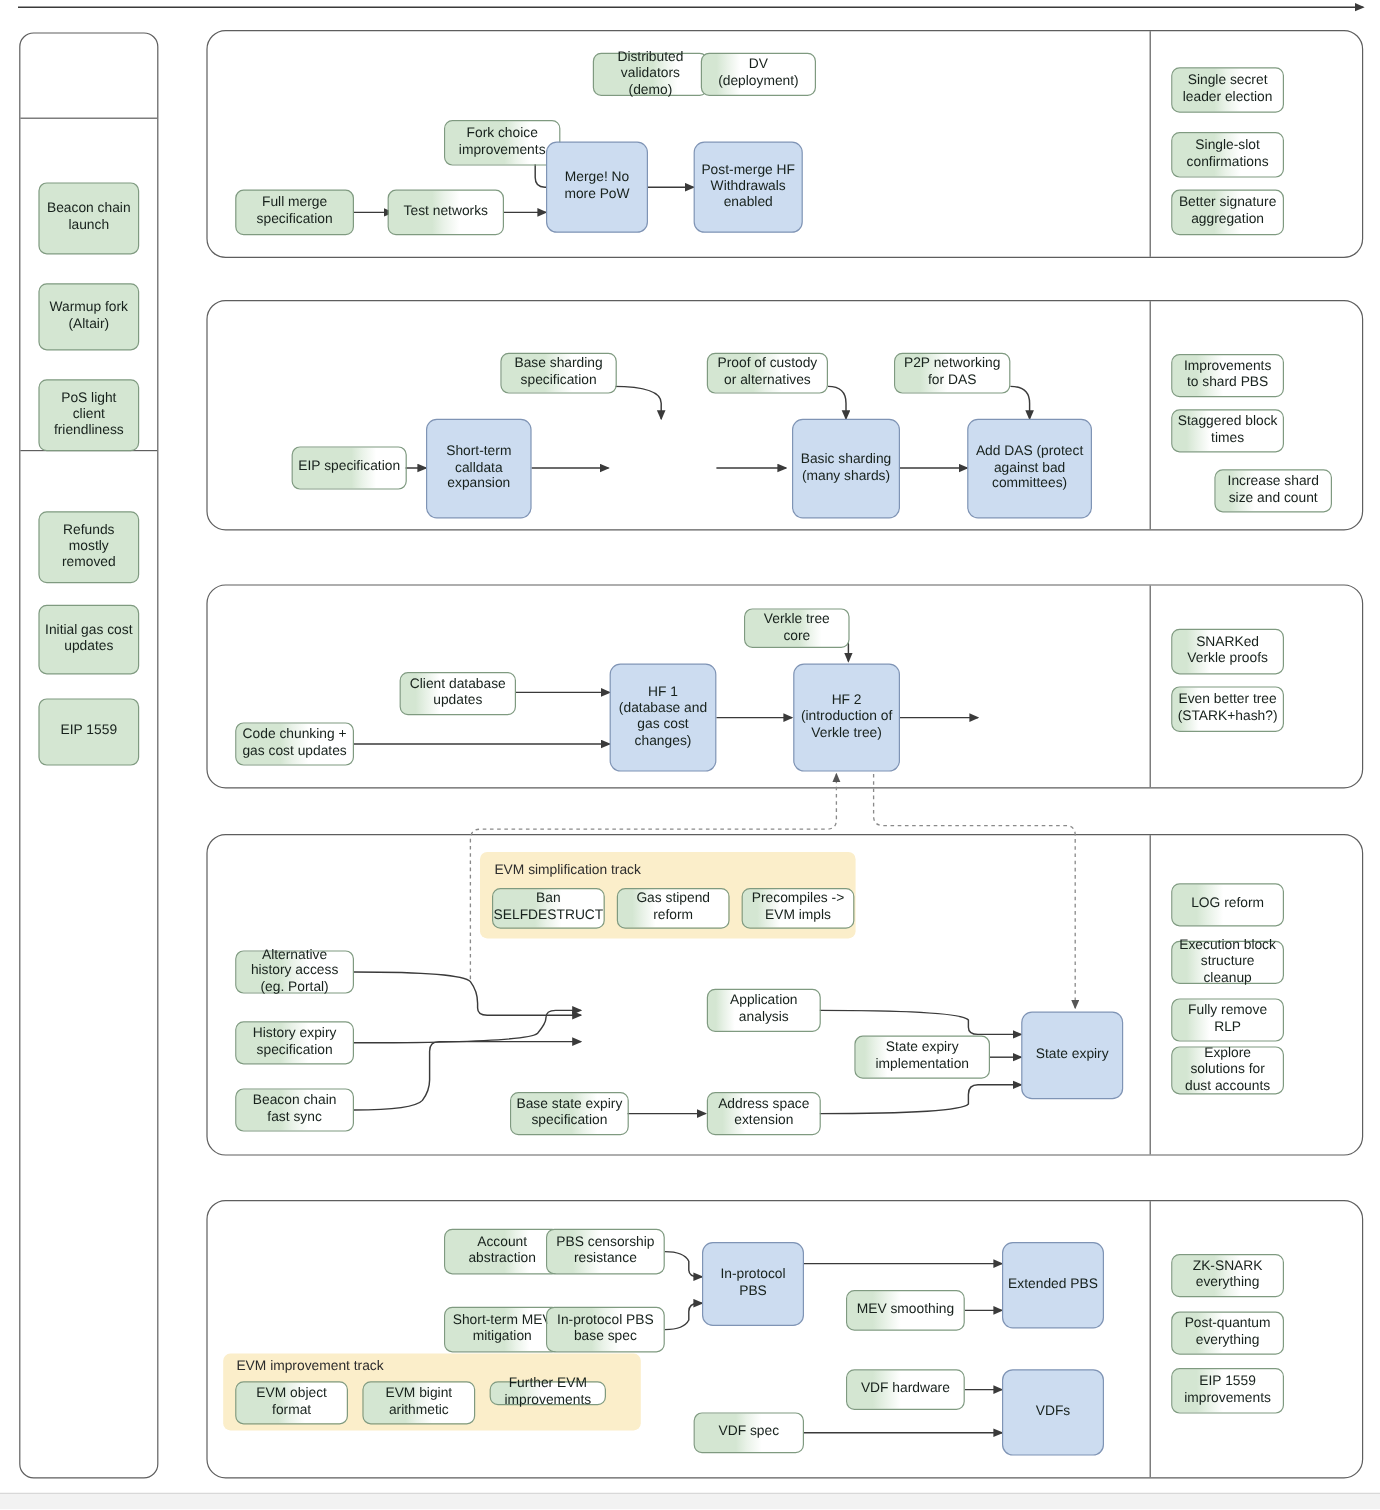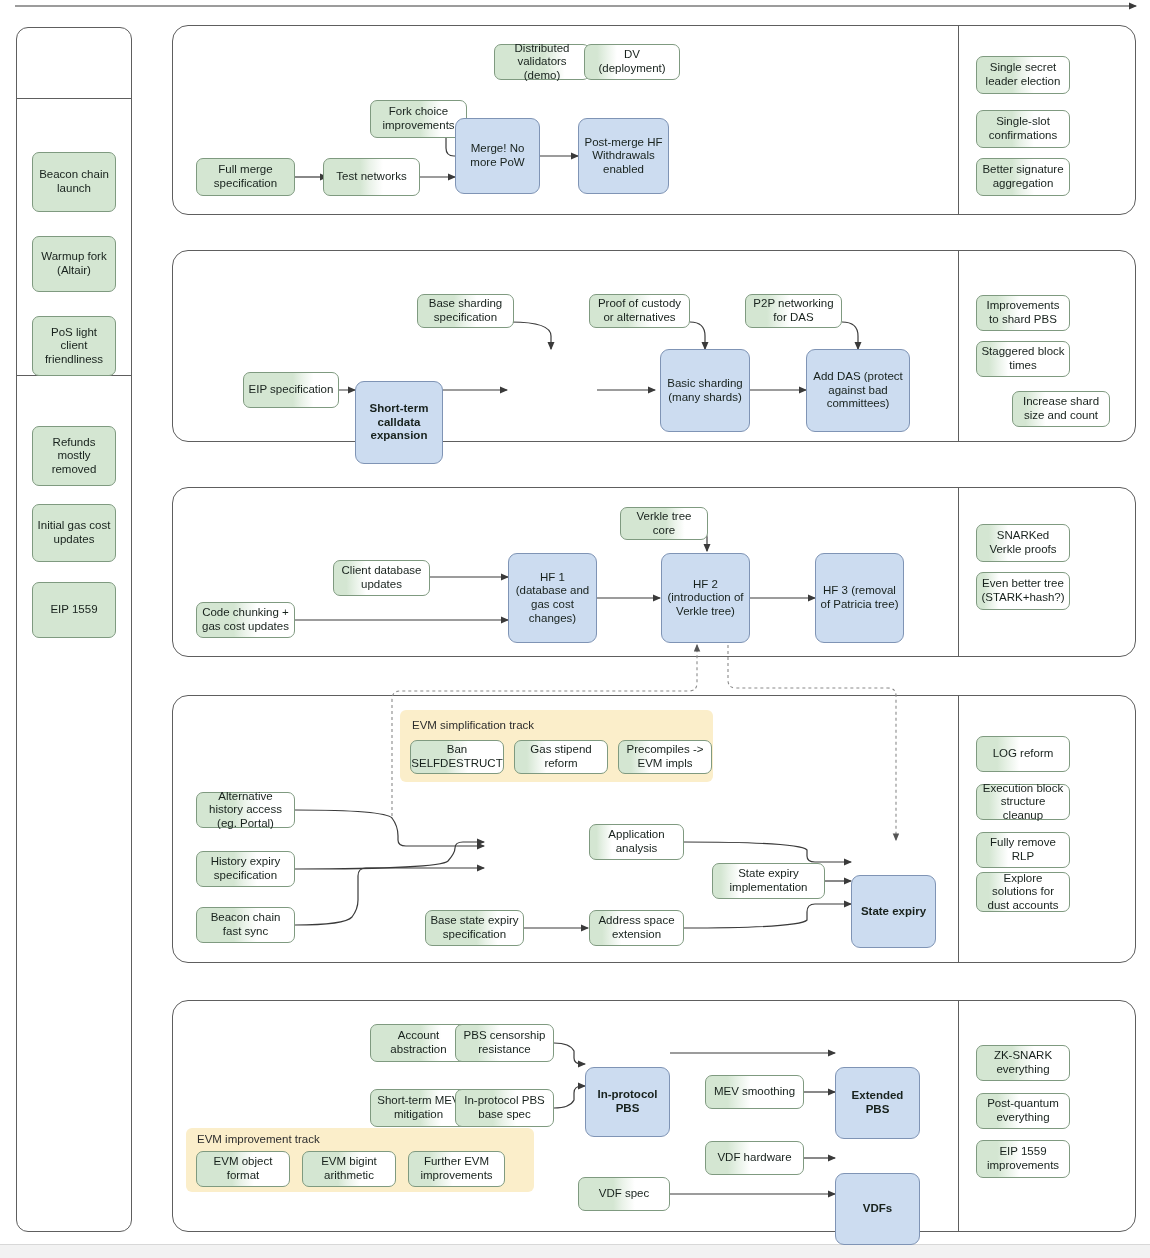--- a/index.html
+++ b/index.html
@@ -40,21 +40,21 @@
   .g30  { background: linear-gradient(90deg,#d4e6d2 0%,#d4e6d2 22%,#e8f2e7 33%,#ffffff 46%); }
   .g20  { background: linear-gradient(90deg,#d4e6d2 0%,#d4e6d2 13%,#e7f1e6 22%,#ffffff 34%); }
   .g12  { background: linear-gradient(90deg,#d4e6d2 0%,#d4e6d2 7%,#e7f1e6 14%,#ffffff 24%); }
 
   .blue {
     background: #ccdcf0;
     border: 1px solid #7f94b5;
     border-radius: 9px;
     font-size: 11.5px;
   }
-  .bold { font-weight: bold; margin-top: 32px; }
+  .bold { font-weight: normal; }
 
   
   .panel {
     position: absolute;
     border: 1px solid #5e5e5e;
     border-radius: 16px;
     background: #ffffff;
     z-index: 1;
   }
   .panel-title {
@@ -248,21 +248,20 @@
   <div class="divider" style="left:958px; top:488px; height:168px"></div>
   <div class="panel-title" style="left:196px; top:496px">The Verge</div>
   <div class="panel-sub" style="left:197px; top:522px">Statelessness through Verkle trees and related features</div>
   <div class="extras-title" style="left:968px; top:494px">Longer-term extras</div>
 
   <div class="node green g60" style="left:573px; top:507px; width:88px; height:33px">Verkle tree core</div>
   <div class="node green g20" style="left:333px; top:560px; width:97px; height:36px">Client database updates</div>
   <div class="node green g45" style="left:196px; top:602px; width:99px; height:36px">Code chunking + gas cost updates</div>
   <div class="node blue" style="left:508px; top:553px; width:89px; height:90px">HF 1 (database and gas cost changes)</div>
   <div class="node blue" style="left:661px; top:553px; width:89px; height:90px">HF 2 (introduction of Verkle tree)</div>
-  <div class="node blue" style="left:815px; top:553px; width:89px; height:90px">HF 3 (removal of Patricia tree)</div>
 
   <div class="node green g20" style="left:976px; top:524px; width:94px; height:38px">SNARKed Verkle proofs</div>
   <div class="node green g12" style="left:976px; top:572px; width:94px; height:38px">Even better tree (STARK+hash?)</div>
 
   <div class="panel" style="left:172px; top:695px; width:964px; height:268px"></div>
   <div class="divider" style="left:958px; top:696px; height:266px"></div>
   <div class="panel-title" style="left:196px; top:708px">The Purge</div>
   <div class="panel-sub" style="left:197px; top:740px; width:165px">Eliminating historical data and technical debt</div>
   <div class="extras-title" style="left:968px; top:707px">Longer-term extras</div>
 
@@ -300,20 +299,20 @@
   <div class="node green g30" style="left:705px; top:1141px; width:99px; height:34px">VDF hardware</div>
   <div class="node green g45" style="left:578px; top:1177px; width:92px; height:34px">VDF spec</div>
   <div class="node blue bold" style="left:585px; top:1035px; width:85px; height:70px">In-protocol PBS</div>
   <div class="node blue bold" style="left:835px; top:1035px; width:85px; height:72px">Extended PBS</div>
   <div class="node blue bold" style="left:835px; top:1141px; width:85px; height:72px">VDFs</div>
 
   <div class="track" style="left:186px; top:1128px; width:348px; height:64px"></div>
   <div class="track-label" style="left:197px; top:1133px">EVM improvement track</div>
   <div class="node green g45" style="left:196px; top:1151px; width:94px; height:36px; z-index:6">EVM object format</div>
   <div class="node green g45" style="left:302px; top:1151px; width:94px; height:36px; z-index:6">EVM bigint arithmetic</div>
-  <div class="node green g30" style="left:408px; top:1151px; width:97px; height:36px; z-index:6">Further EVM improvements</div>
+  <div class="node green g30" style="left:408px; top:1151px; width:97px; height:20px; z-index:6">Further EVM improvements</div>
 
   <div class="node green g45" style="left:976px; top:1045px; width:94px; height:36px">ZK-SNARK everything</div>
   <div class="node green g30" style="left:976px; top:1093px; width:94px; height:36px">Post-quantum everything</div>
   <div class="node green g30" style="left:976px; top:1140px; width:94px; height:38px">EIP 1559 improvements</div>
 
   <div class="bottombar"></div>
 </div>
 
 </body></html>

